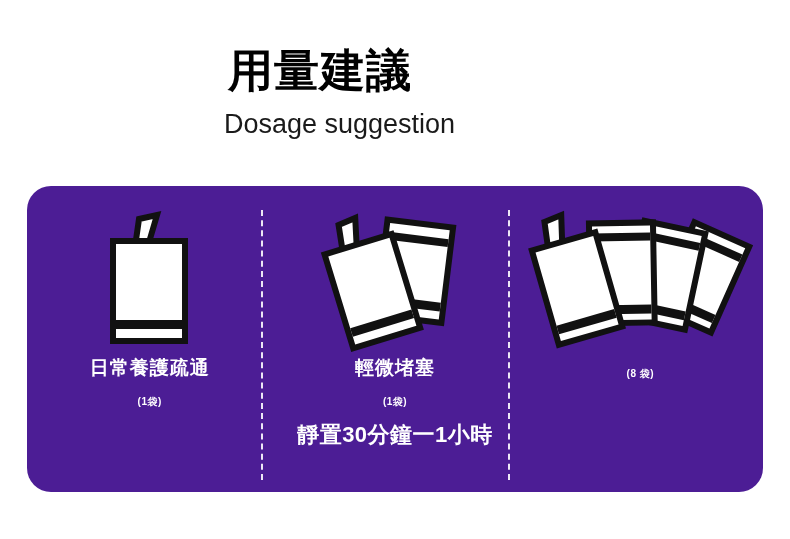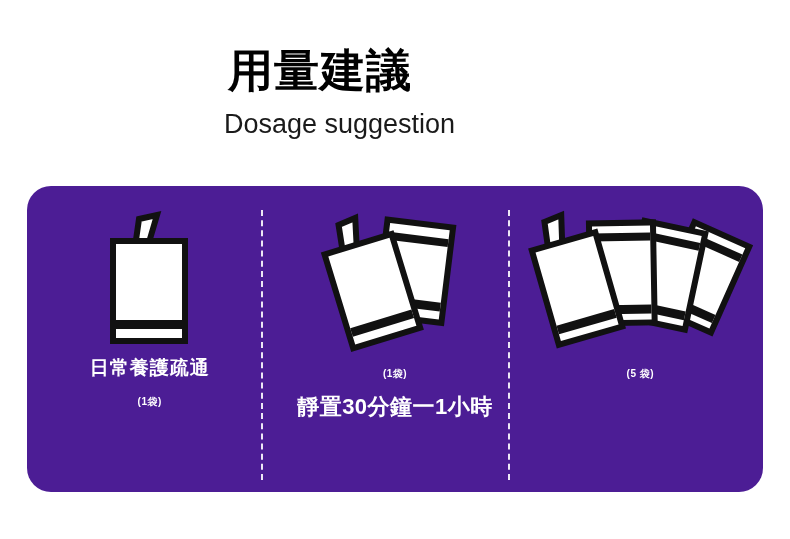--- a/index.html
+++ b/index.html
@@ -167,20 +167,21 @@
           <rect x="63" y="86" width="60" height="9" fill="#111111"></rect>
         </g>
 
         <g transform="rotate(-17 62 72)">
           <polygon points="38,2 56,0 48,32 34,30" fill="#FFFFFF" stroke="#111111" stroke-width="6"></polygon>
           <rect x="16" y="26" width="70" height="98" fill="#FFFFFF" stroke="#111111" stroke-width="6"></rect>
           <rect x="19" y="104" width="64" height="9" fill="#111111"></rect>
         </g>
       </svg>
     </div>
+    <div class="col-title">輕微堵塞</div>
     <div class="col-qty">(1袋)</div>
     <div class="col-time">靜置30分鐘一1小時</div>
   </div>
 
   <div class="column">
     <div class="icon-area">
       <svg width="220" height="130" viewBox="0 0 220 130" aria-hidden="true">
 
         <g transform="rotate(24 168 70)">
           <rect x="140" y="16" width="60" height="94" fill="#FFFFFF" stroke="#111111" stroke-width="6"></rect>
@@ -200,16 +201,16 @@
           <rect x="63" y="92" width="58" height="9" fill="#111111"></rect>
         </g>
 
         <g transform="rotate(-16 56 74)">
           <polygon points="34,0 52,-2 44,30 30,28" fill="#FFFFFF" stroke="#111111" stroke-width="6"></polygon>
           <rect x="14" y="24" width="66" height="98" fill="#FFFFFF" stroke="#111111" stroke-width="6"></rect>
           <rect x="17" y="103" width="60" height="9" fill="#111111"></rect>
         </g>
       </svg>
     </div>
-    <div class="col-qty">(5 袋)</div>
+    <div class="col-qty">(8 袋)</div>
   </div>
 
 </div>
 
 </body></html>

